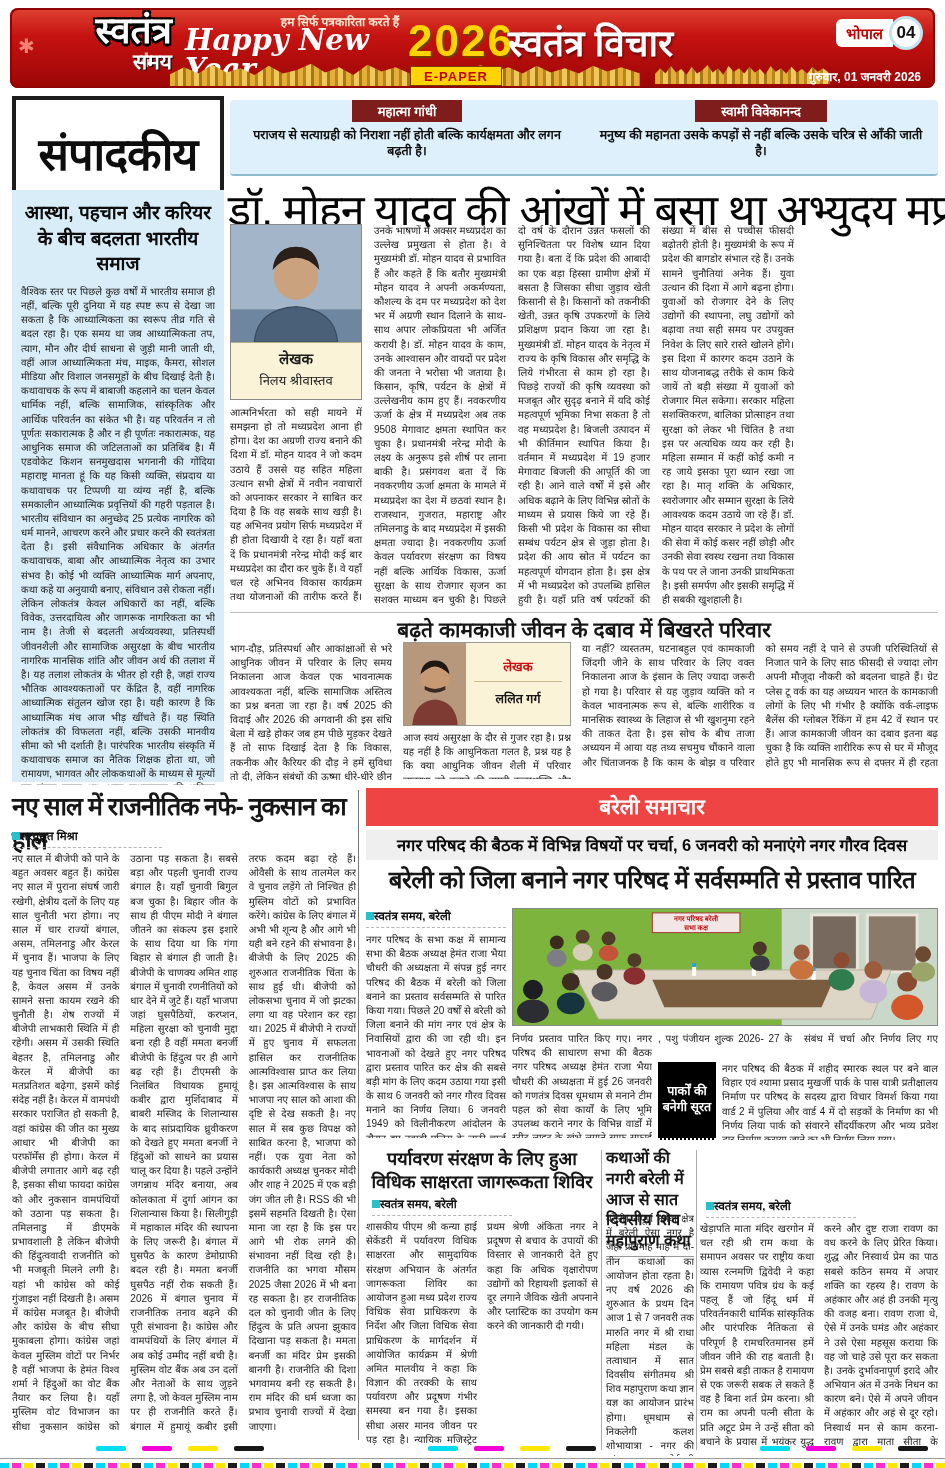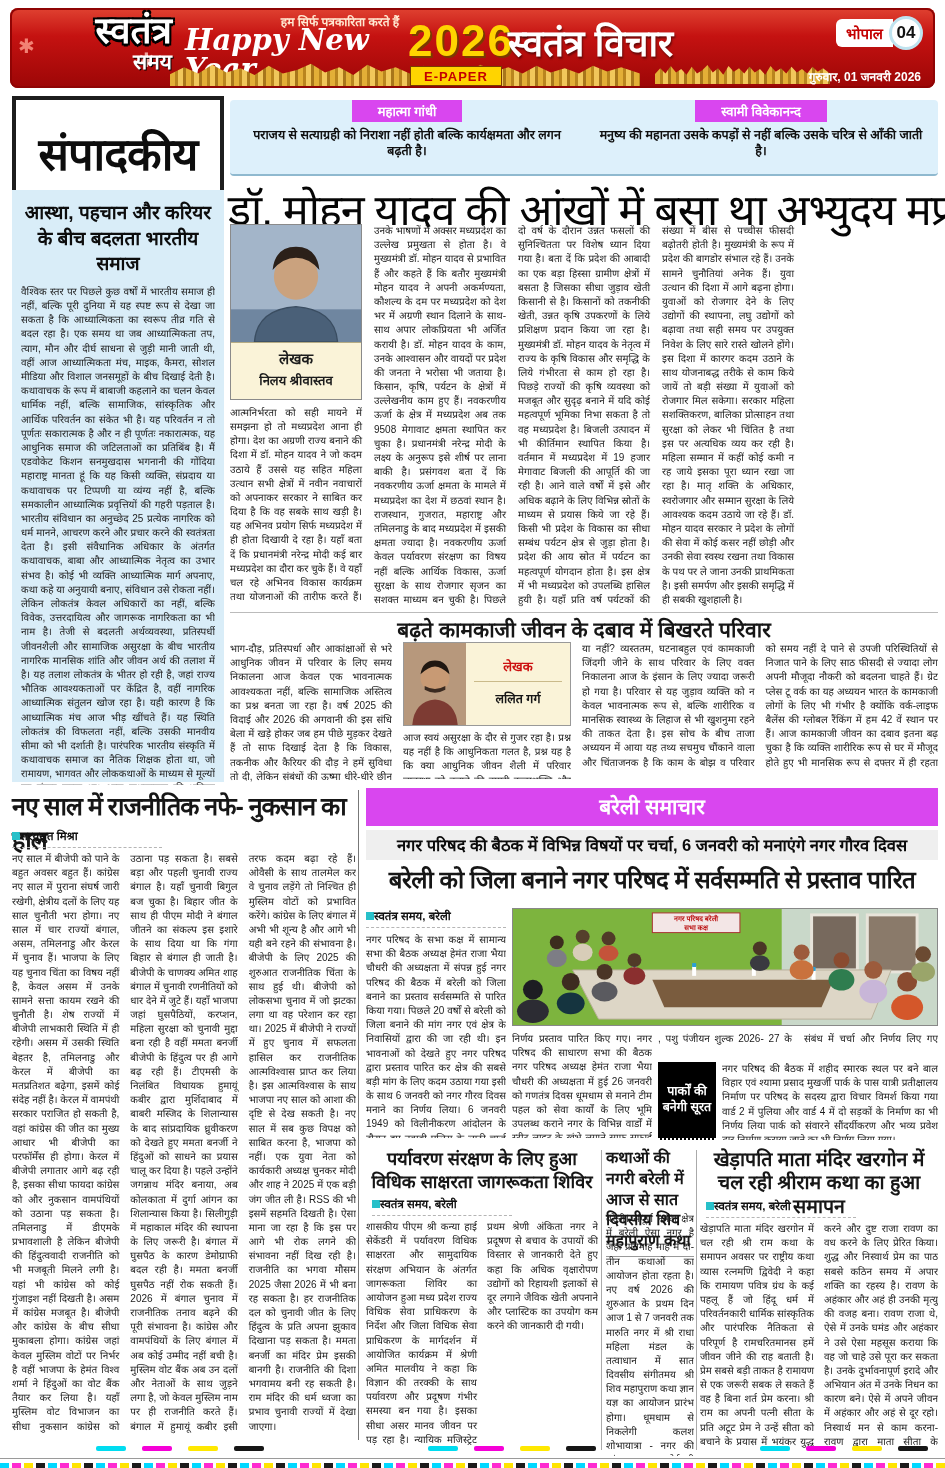--- a/index.html
+++ b/index.html
@@ -50,35 +50,35 @@
     border:4px solid #1d1d1d; display:flex; align-items:center; justify-content:center; }
   .ed-title { font-size:45px; font-weight:bold; color:#0d0d0d; letter-spacing:-1px; }
   .ed-box { left:12px; top:190px; width:212px; height:592px; background:#d9edf8; padding:10px 9px; }
   .ed-head { font-size:19px; font-weight:bold; text-align:center; line-height:1.35; color:#0d0d0d; margin-bottom:8px;}
   .ed-body { height:500px; }
 
   
   .quote-wrap { left:230px; top:100px; width:708px; height:76px; background:#ddf0fb;
     border-bottom:2px solid #8fb9cf; border-radius:4px; display:flex; }
   .quote-half { flex:1; padding:0 14px; position:relative; text-align:center; }
-  .quote-tab { display:inline-block; margin-top:0; background:#d946ef; color:#fff; font-size:13px;
+  .quote-tab { display:inline-block; margin-top:0; background:#7f1d1d; color:#fff; font-size:13px;
     font-weight:bold; padding:2px 26px; }
   .quote-text { margin-top:5px; font-size:12.5px; font-weight:bold; color:#101010; line-height:1.3; }
 
   
   .lead-headline { left:228px; top:179px; width:712px; font-size:43px; font-weight:normal;
     text-align:center; color:#050505; letter-spacing:-1px; white-space:nowrap; }
   .lead-body { left:230px; top:224px; width:708px; height:386px;
     column-count:5; column-gap:12px; column-fill:auto; }
   .author-card { width:100%; border:1px solid #8a8a8a; background:#faf3d8; margin-bottom:6px;
     break-inside:avoid; }
   .author-photo { height:118px; background:#9db1c6; border-bottom:1px solid #b5ab84; }
   .author-photo svg { width:100%; height:100%; display:block; }
   .author-label { text-align:center; font-size:15px; font-weight:bold; padding-top:5px; }
-  .author-name  { text-align:center; font-size:13px; font-weight:bold; padding:3px 0 8px; }
+  .author-name  { text-align:center; font-size:13px; font-weight:normal; padding:3px 0 8px; }
 
   
   .fam-headline { left:230px; top:612px; width:708px; font-size:21px; font-weight:bold; text-align:center;
     border-top:1px solid #bbb; padding-top:2px; }
   .fam-row { left:230px; top:642px; width:708px; height:140px; display:flex; gap:11px; }
   .fam-col1 { width:162px; }
   .fam-col2 { width:168px; }
   .fam-col34 { flex:1; column-count:2; column-gap:11px; column-fill:auto; height:140px; }
   .fam-card { display:flex; border:1px solid #999; background:#faf3d8; height:84px; margin-bottom:5px; }
   .fam-photo { width:62px; background:#b48a6e; flex:none; }
@@ -91,21 +91,21 @@
   .pol-headline { left:12px; top:788px; width:344px; font-size:25px; font-weight:bold; letter-spacing:-1px; }
   .byline { display:flex; align-items:center; font-size:11.5px; font-weight:bold;
     border-bottom:1px dashed #b5b5b5; padding-bottom:4px; margin-bottom:5px; color:#111; }
   .byline .sq { width:8px; height:8px; background:#28c0c9; flex:none; }
   .pol-byline { left:12px; top:828px; width:150px; }
   .pol-body { left:12px; top:852px; width:344px; height:588px; column-count:3; column-gap:11px; column-fill:auto; }
 
   .vrule { border-left:1px solid #777; width:0; }
 
   
-  .bar-banner { left:366px; top:788px; width:572px; height:38px; background:#d946ef; color:#fff;
+  .bar-banner { left:366px; top:788px; width:572px; height:38px; background:#ef4444; color:#fff;
     font-size:21px; font-weight:bold; text-align:center; line-height:38px; }
   .bar-subhead { left:366px; top:830px; width:572px; height:30px; background:#efefef; color:#0b0b0b;
     font-size:16.5px; font-weight:bold; text-align:center; line-height:30px; }
   .bar-headline { left:366px; top:862px; width:572px; font-size:24px; font-weight:bold; text-align:center;
     letter-spacing:-0.5px; }
   .bar-leftcol { left:366px; top:908px; width:140px; height:232px; }
   .bar-photo { left:512px; top:908px; width:426px; height:118px; border:1px solid #888; overflow:hidden;}
   .bar-photo svg { width:100%; height:100%; display:block; }
   .bar-cap1 { left:512px; top:1032px; width:140px; height:106px; }
   .bar-cap2 { left:658px; top:1032px; width:280px; height:26px; column-count:2; column-gap:12px; column-fill:auto;}
@@ -311,21 +311,20 @@
     <span class="sq"></span>
     <span>स्वतंत्र समय, बरेली</span>
   </div>
   <div class="abs env-body jtext">शासकीय पीएम श्री कन्या हाई सेकेंडरी में पर्यावरण विधिक साक्षरता और सामुदायिक संरक्षण अभियान के अंतर्गत जागरूकता शिविर का आयोजन हुआ मध्य प्रदेश राज्य विधिक सेवा प्राधिकरण के निर्देश और जिला विधिक सेवा प्राधिकरण के मार्गदर्शन में आयोजित कार्यक्रम में श्रेणी अमित मालवीय ने कहा कि विज्ञान की तरक्की के साथ पर्यावरण और प्रदूषण गंभीर समस्या बन गया है। इसका सीधा असर मानव जीवन पर पड़ रहा है। न्यायिक मजिस्ट्रेट प्रथम श्रेणी अंकिता नगर ने प्रदूषण से बचाव के उपायों की विस्तार से जानकारी देते हुए कहा कि अधिक वृक्षारोपण उद्योगों को रिहायशी इलाकों से दूर लगाने जैविक खेती अपनाने और प्लास्टिक का उपयोग कम करने की जानकारी दी गयी।</div>
 
   <div class="abs vrule" style="left:601px;top:1150px;height:300px;border-left-color:#aaa;"></div>
   <div class="abs katha-head">कथाओं की नगरी बरेली में आज से सात दिवसीय शिव महापुराण कथा</div>
   <div class="abs katha-body jtext">बरेली। संपूर्ण नर्मदा क्षेत्र में बरेली ऐसा नगर है जहां प्रतिमाह माह में दो-तीन कथाओं का आयोजन होता रहता है। नए वर्ष 2026 की शुरुआत के प्रथम दिन आज 1 से 7 जनवरी तक मारुति नगर में श्री राधा महिला मंडल के तत्वाधान में सात दिवसीय संगीतमय श्री शिव महापुराण कथा ज्ञान यज्ञ का आयोजन प्रारंभ होगा। धूमधाम से निकलेगी कलश शोभायात्रा - नगर की परंपरा अनुसार कोई भी कथा प्रारंभ होने से पूर्व प्राचीन श्री जी मंदिर से कलश शोभा यात्रा निकाली जाती है।</div>
   <div class="abs vrule" style="left:696px;top:1150px;height:300px;border-left-color:#aaa;"></div>
 
-  <div class="abs khe-head">खेड़ापति माता मंदिर खरगोन में चल रही श्रीराम कथा का हुआ समापन</div>
   <div class="abs khe-byline byline">
     <span class="sq"></span>
     <span>स्वतंत्र समय, बरेली</span>
   </div>
   <div class="abs khe-body jtext">खेड़ापति माता मंदिर खरगोन में चल रही श्री राम कथा के समापन अवसर पर राष्ट्रीय कथा व्यास रत्नमणि द्विवेदी ने कहा कि रामायण पवित्र ग्रंथ के कई पहलू हैं जो हिंदू धर्म में परिवर्तनकारी धार्मिक सांस्कृतिक और पारंपरिक नैतिकता से परिपूर्ण है रामचरितमानस हमें जीवन जीने की राह बताती है। प्रेम सबसे बड़ी ताकत है रामायण से एक जरूरी सबक ले सकते हैं वह है बिना शर्त प्रेम करना। श्री राम का अपनी पत्नी सीता के प्रति अटूट प्रेम ने उन्हें सीता को बचाने के प्रयास में भयंकर युद्ध करने और दुष्ट राजा रावण का वध करने के लिए प्रेरित किया। शुद्ध और निस्वार्थ प्रेम का पाठ सबसे कठिन समय में अपार शक्ति का रहस्य है। रावण के अहंकार और अहं ही उनकी मृत्यु की वजह बना। रावण राजा थे, ऐसे में उनके घमंड और अहंकार ने उसे ऐसा महसूस कराया कि वह जो चाहे उसे पूरा कर सकता है। उनके दुर्भावनापूर्ण इरादे और अभियान अंत में उनके निधन का कारण बने। ऐसे में अपने जीवन में अहंकार और अहं से दूर रहो। निस्वार्थ मन से काम करना-रावण द्वारा माता सीता के अपहरण के जवाब में, भगवान राम ने उन्हें बचाने के लिए कठिन संघर्ष किया, और अपनी पत्नी के लिए किसी भी हद तक जाने के लिए दृढ़ संकल्प लिया। जीवन में हमेशा कोशिश करें कि निस्वार्थ मन से ही फैसला लें रामायण का सबसे महत्वपूर्ण सबक यह है कि बुराई पर अच्छाई की हमेशा जीत होती है।</div>
 
   <div class="abs regmarks" style="left:96px;top:1446px;">
     <i style="background:#00dcf0"></i>
     <i style="background:#f500d7"></i>
     <i style="background:#ffe800"></i>

